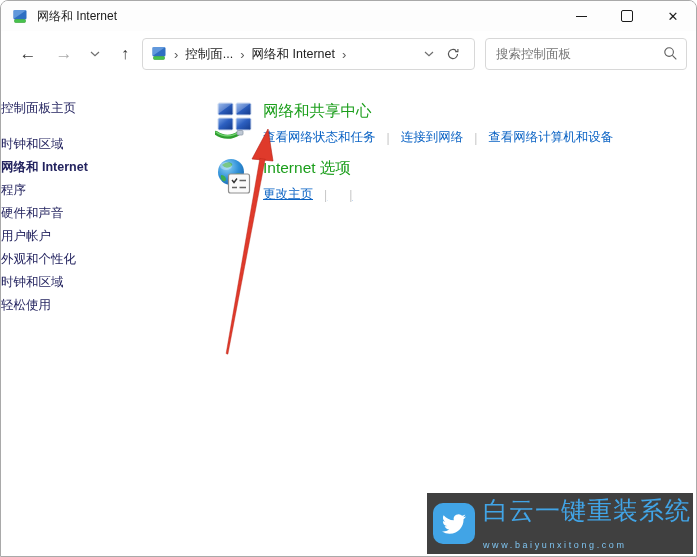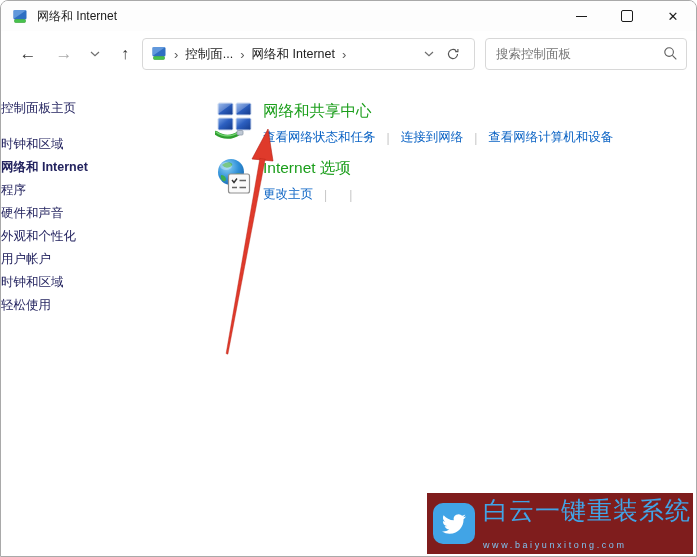--- a/index.html
+++ b/index.html
@@ -44,21 +44,21 @@
   .main{padding-top:3px;}
   .category{display:flex;margin-bottom:11px;}
   .cat-icon{width:40px;height:40px;margin-right:8px;flex:none;cursor:pointer;}
   .cat-title{font-size:15.5px;margin:1px 0 7px;cursor:pointer;}
   .cat-links{display:flex;align-items:center;font-size:12.5px;}
   .cat-link{cursor:pointer;white-space:nowrap;}
   .link-sep{color:#c6c6c6;margin:0 11px;font-size:12px;}
   
   .arrow-overlay{position:absolute;left:0;top:0;pointer-events:none;z-index:50;}
   
-  .watermark{position:absolute;right:3px;bottom:2px;display:flex;align-items:center;background:#7f1d1d;padding:4px 2px 4px 6px;z-index:40;}
+  .watermark{position:absolute;right:3px;bottom:2px;display:flex;align-items:center;background:#404040;padding:4px 2px 4px 6px;z-index:40;}
   .wm-logo{width:42px;height:41px;border-radius:10px;display:flex;align-items:center;justify-content:center;flex:none;}
   .wm-text{margin-left:8px;display:flex;flex-direction:column;}
   .wm-brand{font-size:25px;line-height:27px;letter-spacing:1px;white-space:nowrap;}
   .wm-url{font-size:9px;letter-spacing:2.6px;margin-top:16px;white-space:nowrap;}
 </style>
 </head>
 <body>
 
 <div class="titlebar">
   <span class="app-icon">
@@ -138,22 +138,22 @@
 
   <div class="sidebar" style="color: rgb(35, 35, 95);">
     <div class="side-item side-home">控制面板主页</div>
     <div class="side-item">时钟和区域</div>
     <div class="side-item selected">
       <span class="side-bullet">•</span>
       <span>网络和 Internet</span>
     </div>
     <div class="side-item">程序</div>
     <div class="side-item">硬件和声音</div>
+    <div class="side-item">用户帐户</div>
     <div class="side-item">外观和个性化</div>
-    <div class="side-item">用户帐户</div>
     <div class="side-item">时钟和区域</div>
     <div class="side-item">轻松使用</div>
   </div>
 
   <div class="main">
 
     <div class="category">
       <div class="cat-icon">
         <svg viewBox="0 0 40 40" width="40" height="40">
           <defs>
@@ -205,21 +205,21 @@
           <ellipse cx="11" cy="9" rx="6" ry="4" fill="#ffffff" opacity="0.3"></ellipse>
           <rect x="13.5" y="17" width="21" height="19" rx="2" fill="#fafafa" stroke="#8f8f8f" stroke-width="1.2"></rect>
           <path d="M17 23 l2 2.5 3 -4" fill="none" stroke="#333" stroke-width="1.4"></path>
           <line x1="24.5" y1="23.5" x2="31" y2="23.5" stroke="#666" stroke-width="1.3"></line>
           <line x1="17" y1="30.5" x2="22" y2="30.5" stroke="#666" stroke-width="1.3"></line>
           <line x1="24.5" y1="30.5" x2="31" y2="30.5" stroke="#666" stroke-width="1.3"></line>
         </svg>
       </div>
       <div class="cat-text">
         <div class="cat-title" style="color: rgb(27, 158, 27);">Internet 选项</div>
-        <div class="cat-links" style="color: rgb(11, 99, 196);">
+        <div class="cat-links" style="color: rgb(11, 99, 196); text-decoration: underline;">
           <span class="cat-link">更改主页</span>
           <span class="link-sep">|</span>
           <span class="link-sep">|</span>
         </div>
       </div>
     </div>
 
   </div>
 </div>
 

